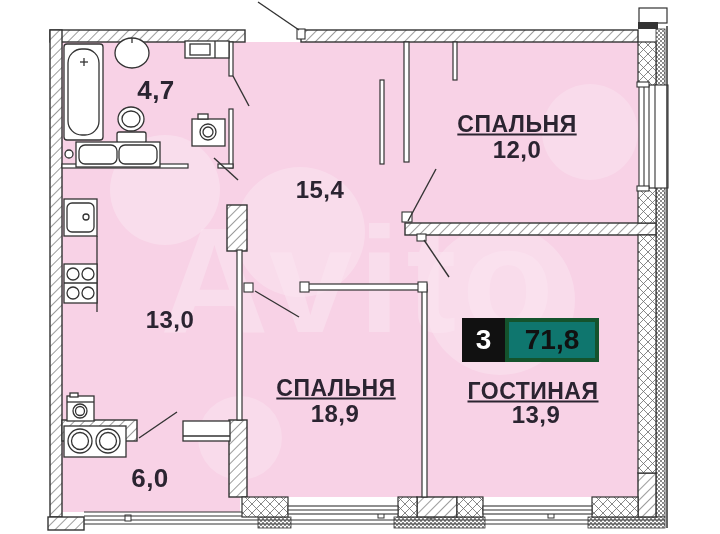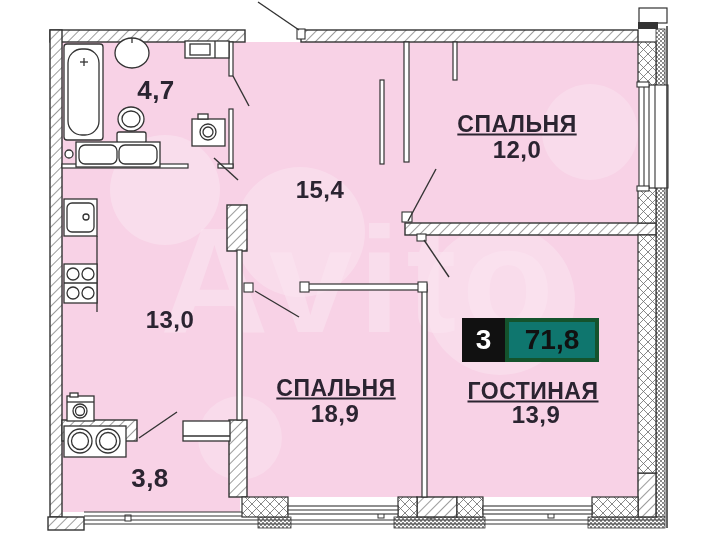--- a/index.html
+++ b/index.html
@@ -237,20 +237,20 @@
 
   <div class="lbl big" style="left:156px;top:90px;">4,7</div>
   <div class="lbl num" style="left:320px;top:190px;">15,4</div>
   <div class="lbl name" style="left:517px;top:124px;">СПАЛЬНЯ</div>
   <div class="lbl num" style="left:517px;top:150px;">12,0</div>
   <div class="lbl num" style="left:170px;top:320px;text-align:right;">13,0</div>
   <div class="lbl name" style="left:336px;top:388px;">СПАЛЬНЯ</div>
   <div class="lbl num" style="left:335px;top:414px;">18,9</div>
   <div class="lbl name" style="left:533px;top:391px;">ГОСТИНАЯ</div>
   <div class="lbl num" style="left:536px;top:415px;">13,9</div>
-  <div class="lbl big" style="left:150px;top:478px;">3,8</div>
+  <div class="lbl big" style="left:150px;top:478px;">6,0</div>
 
   <div class="badge">
     <div class="rooms">3</div>
     <div class="total">71,8</div>
   </div>
 
 </div>
 
 </body></html>

